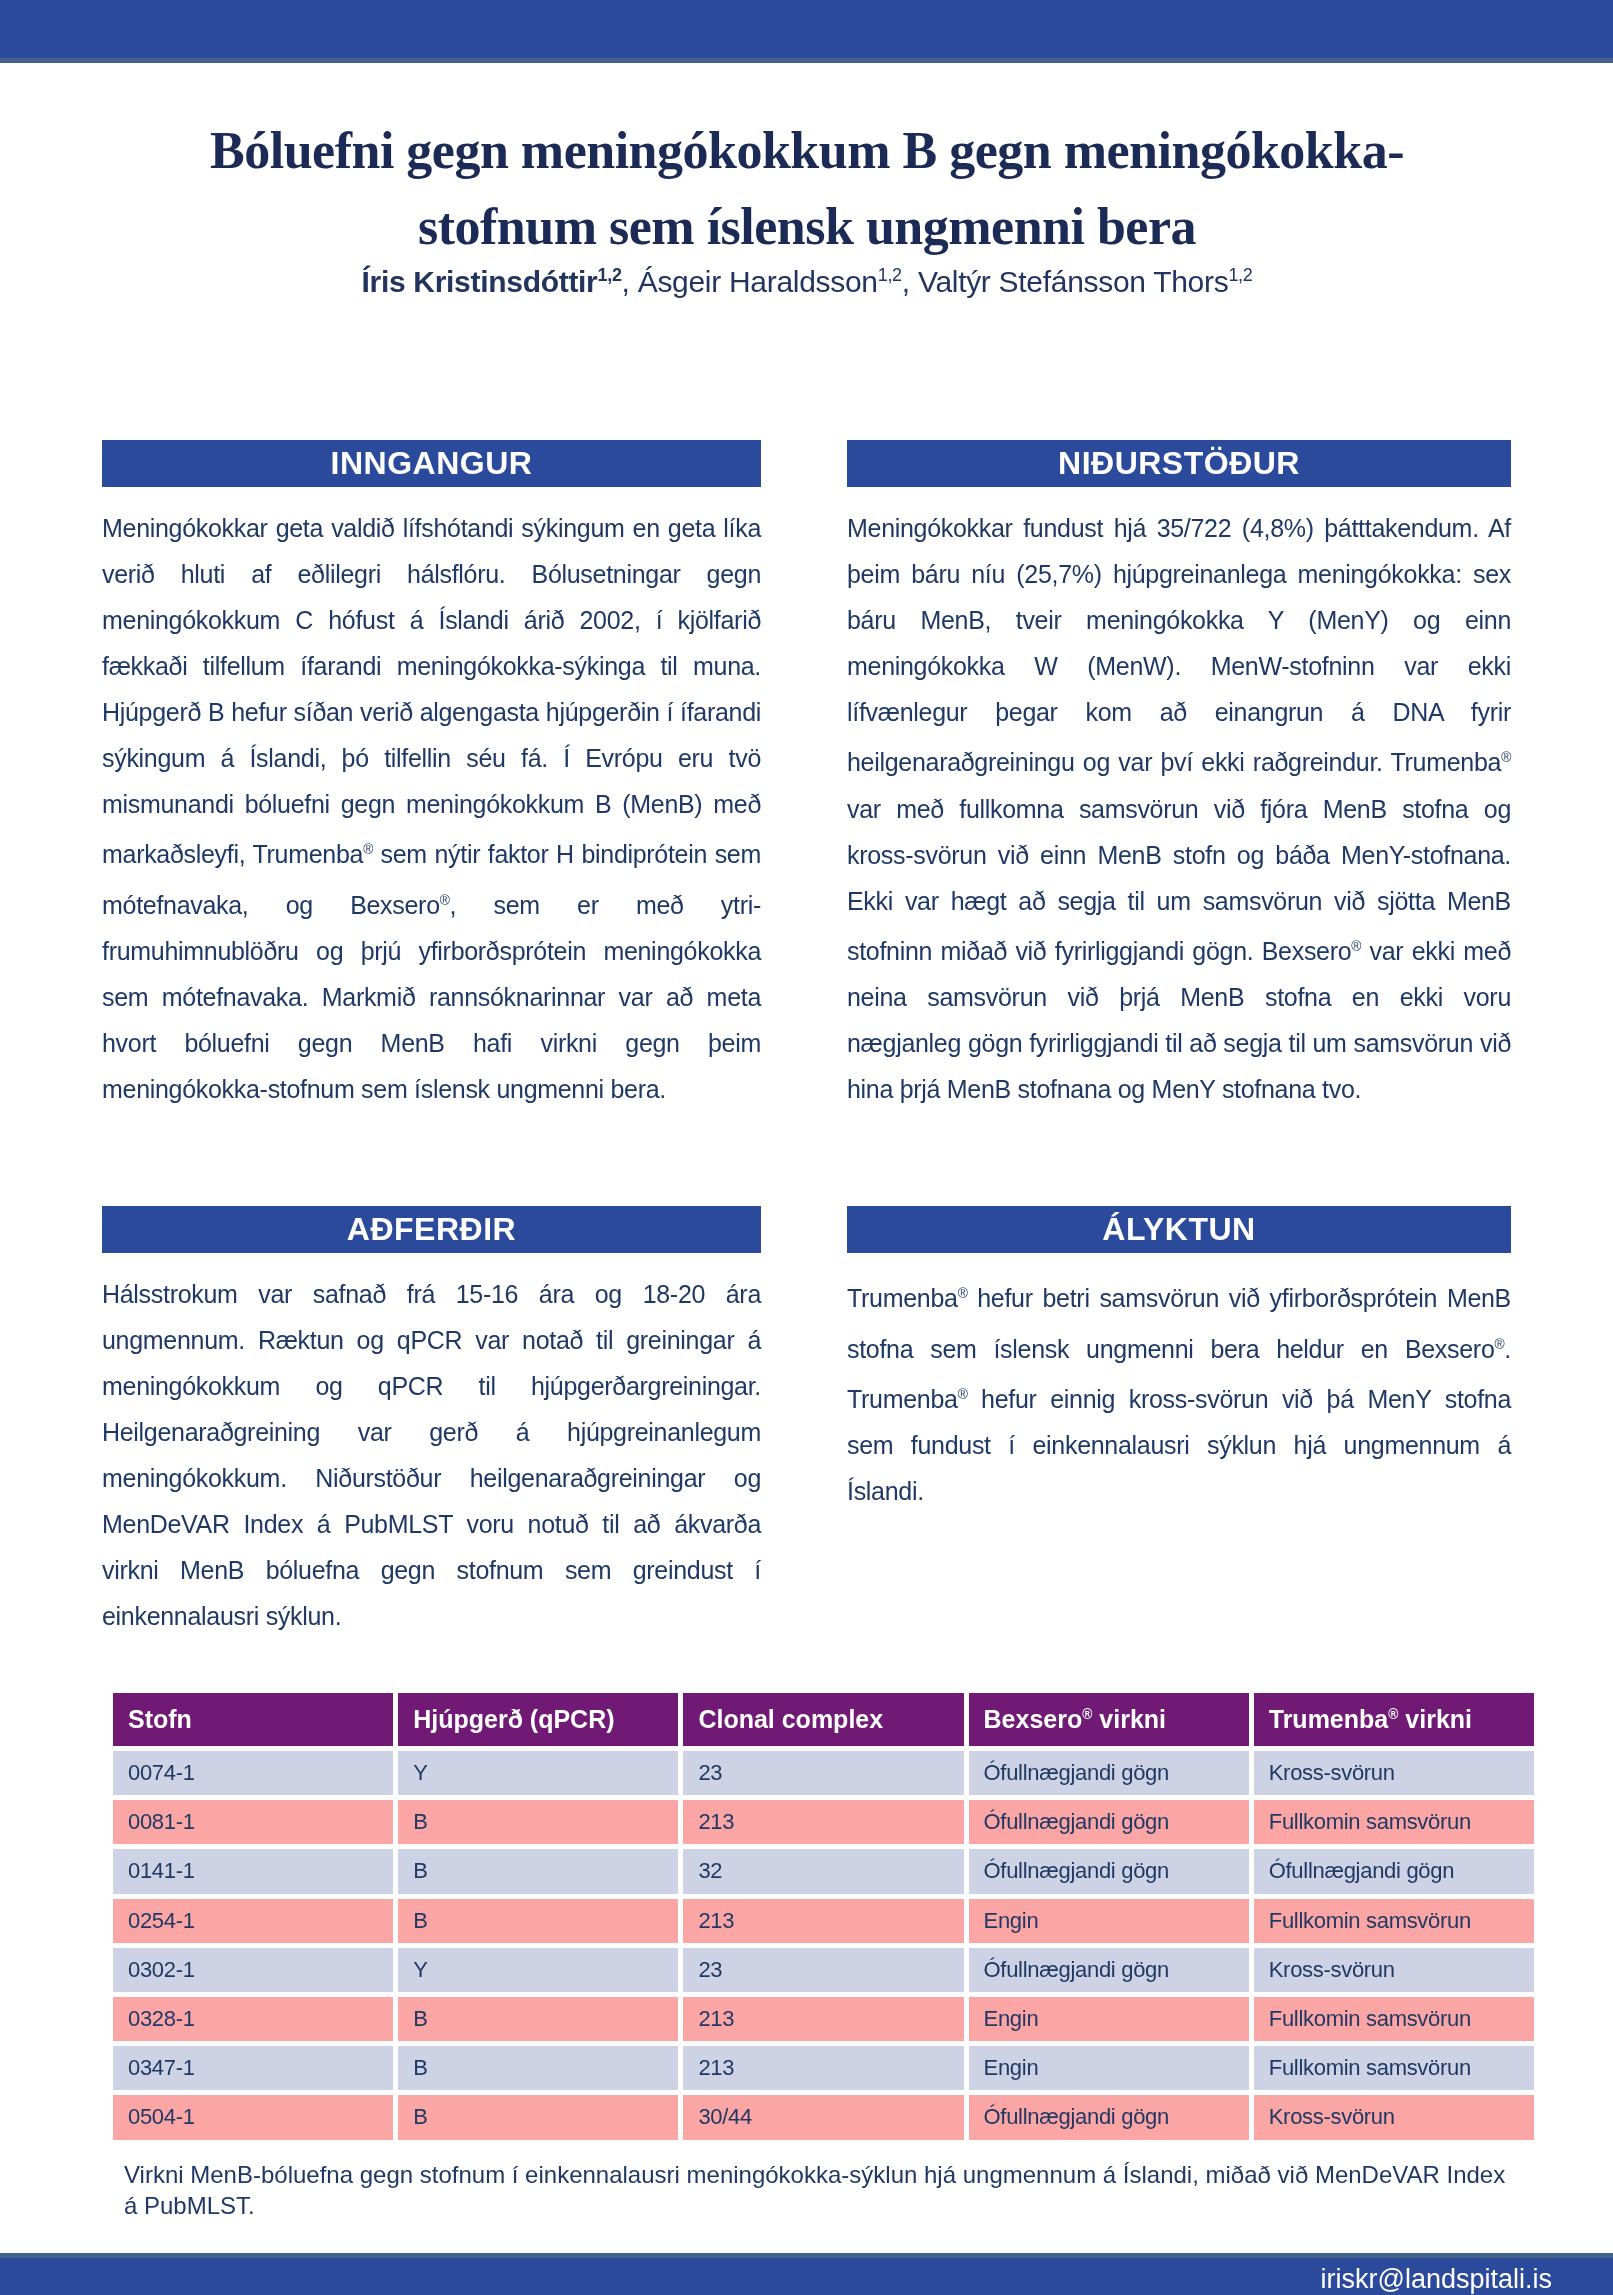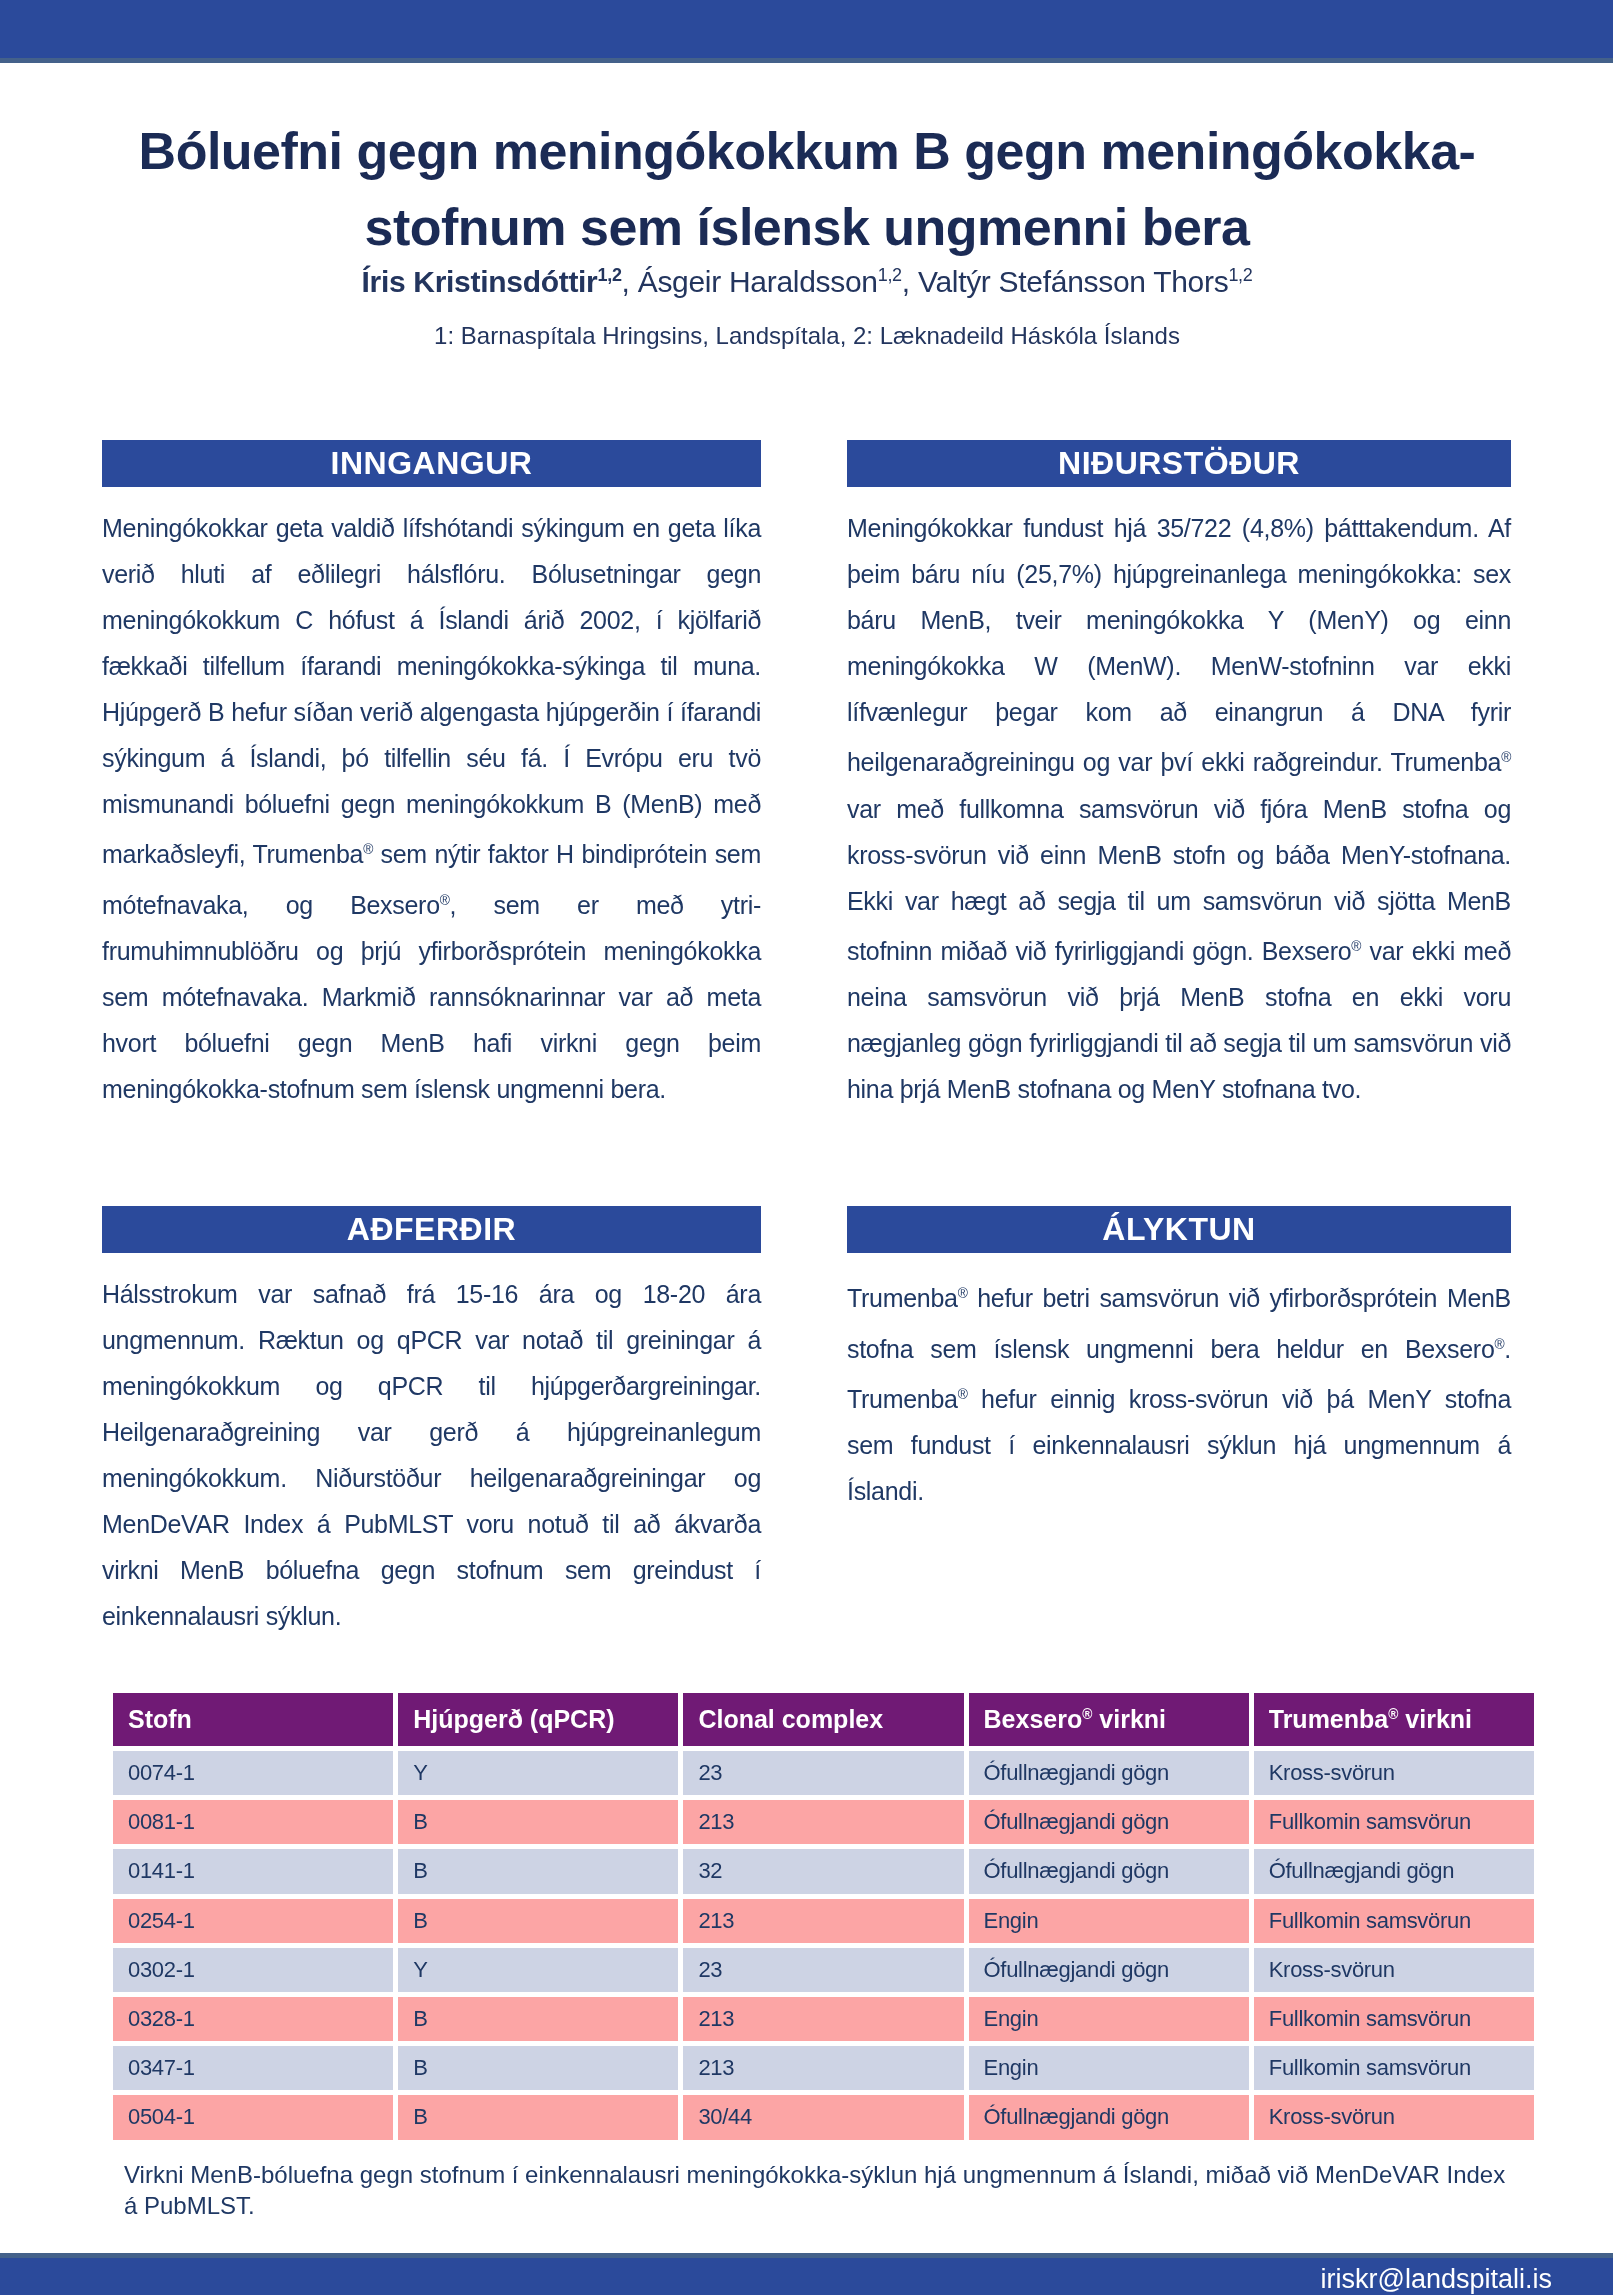--- a/index.html
+++ b/index.html
@@ -39,20 +39,21 @@
   
   .title {
     position: absolute;
     top: 113px; left: 81px; right: 81px;
     text-align: center;
     color: #1B2B55;
     font-size: 52px;
     font-weight: bold;
     line-height: 76px;
     letter-spacing: -0.5px;
+    font-family: Liberation Serif, serif;
   }
   .authors {
     position: absolute;
     top: 265px; left: 81px; right: 81px;
     text-align: center;
     color: #23355E;
     font-size: 30px;
     letter-spacing: -0.3px;
   }
   .authors .first { font-weight: bold; }
@@ -135,21 +136,20 @@
 
   <div class="title">
     <div>Bóluefni gegn meningókokkum B gegn meningókokka-</div>
     <div>stofnum sem íslensk ungmenni bera</div>
   </div>
 
   <div class="authors">
     <span class="first"><span>Íris Kristinsdóttir</span><sup>1,2</sup></span><span>, </span><span><span>Ásgeir Haraldsson</span><sup>1,2</sup></span><span>, </span><span><span>Valtýr Stefánsson Thors</span><sup>1,2</sup></span>
   </div>
 
-  <div class="affiliation">1: Barnaspítala Hringsins, Landspítala, 2: Læknadeild Háskóla Íslands</div>
 
   <div class="section sec-left row-1">
     <div class="sec-head">INNGANGUR</div>
     <div class="sec-body">Meningókokkar geta valdið lífshótandi sýkingum en geta líka verið hluti af eðlilegri hálsflóru. Bólusetningar gegn meningókokkum C hófust á Íslandi árið 2002, í kjölfarið fækkaði tilfellum ífarandi meningókokka-sýkinga til muna. Hjúpgerð B hefur síðan verið algengasta hjúpgerðin í ífarandi sýkingum á Íslandi, þó tilfellin séu fá. Í Evrópu eru tvö mismunandi bóluefni gegn meningókokkum B (MenB) með markaðsleyfi, Trumenba<sup class="reg">®</sup> sem nýtir faktor H bindiprótein sem mótefnavaka, og Bexsero<sup class="reg">®</sup>, sem er með ytri-frumuhimnublöðru og þrjú yfirborðsprótein meningókokka sem mótefnavaka. Markmið rannsóknarinnar var að meta hvort bóluefni gegn MenB hafi virkni gegn þeim meningókokka-stofnum sem íslensk ungmenni bera.</div>
   </div>
 
   <div class="section sec-right row-1">
     <div class="sec-head">NIÐURSTÖÐUR</div>
     <div class="sec-body">Meningókokkar fundust hjá 35/722 (4,8%) þátttakendum. Af þeim báru níu (25,7%) hjúpgreinanlega meningókokka: sex báru MenB, tveir meningókokka Y (MenY) og einn meningókokka W (MenW). MenW-stofninn var ekki lífvænlegur þegar kom að einangrun á DNA fyrir heilgenaraðgreiningu og var því ekki raðgreindur. Trumenba<sup class="reg">®</sup> var með fullkomna samsvörun við fjóra MenB stofna og kross-svörun við einn MenB stofn og báða MenY-stofnana. Ekki var hægt að segja til um samsvörun við sjötta MenB stofninn miðað við fyrirliggjandi gögn. Bexsero<sup class="reg">®</sup> var ekki með neina samsvörun við þrjá MenB stofna en ekki voru nægjanleg gögn fyrirliggjandi til að segja til um samsvörun við hina þrjá MenB stofnana og MenY stofnana tvo.</div>
   </div>

